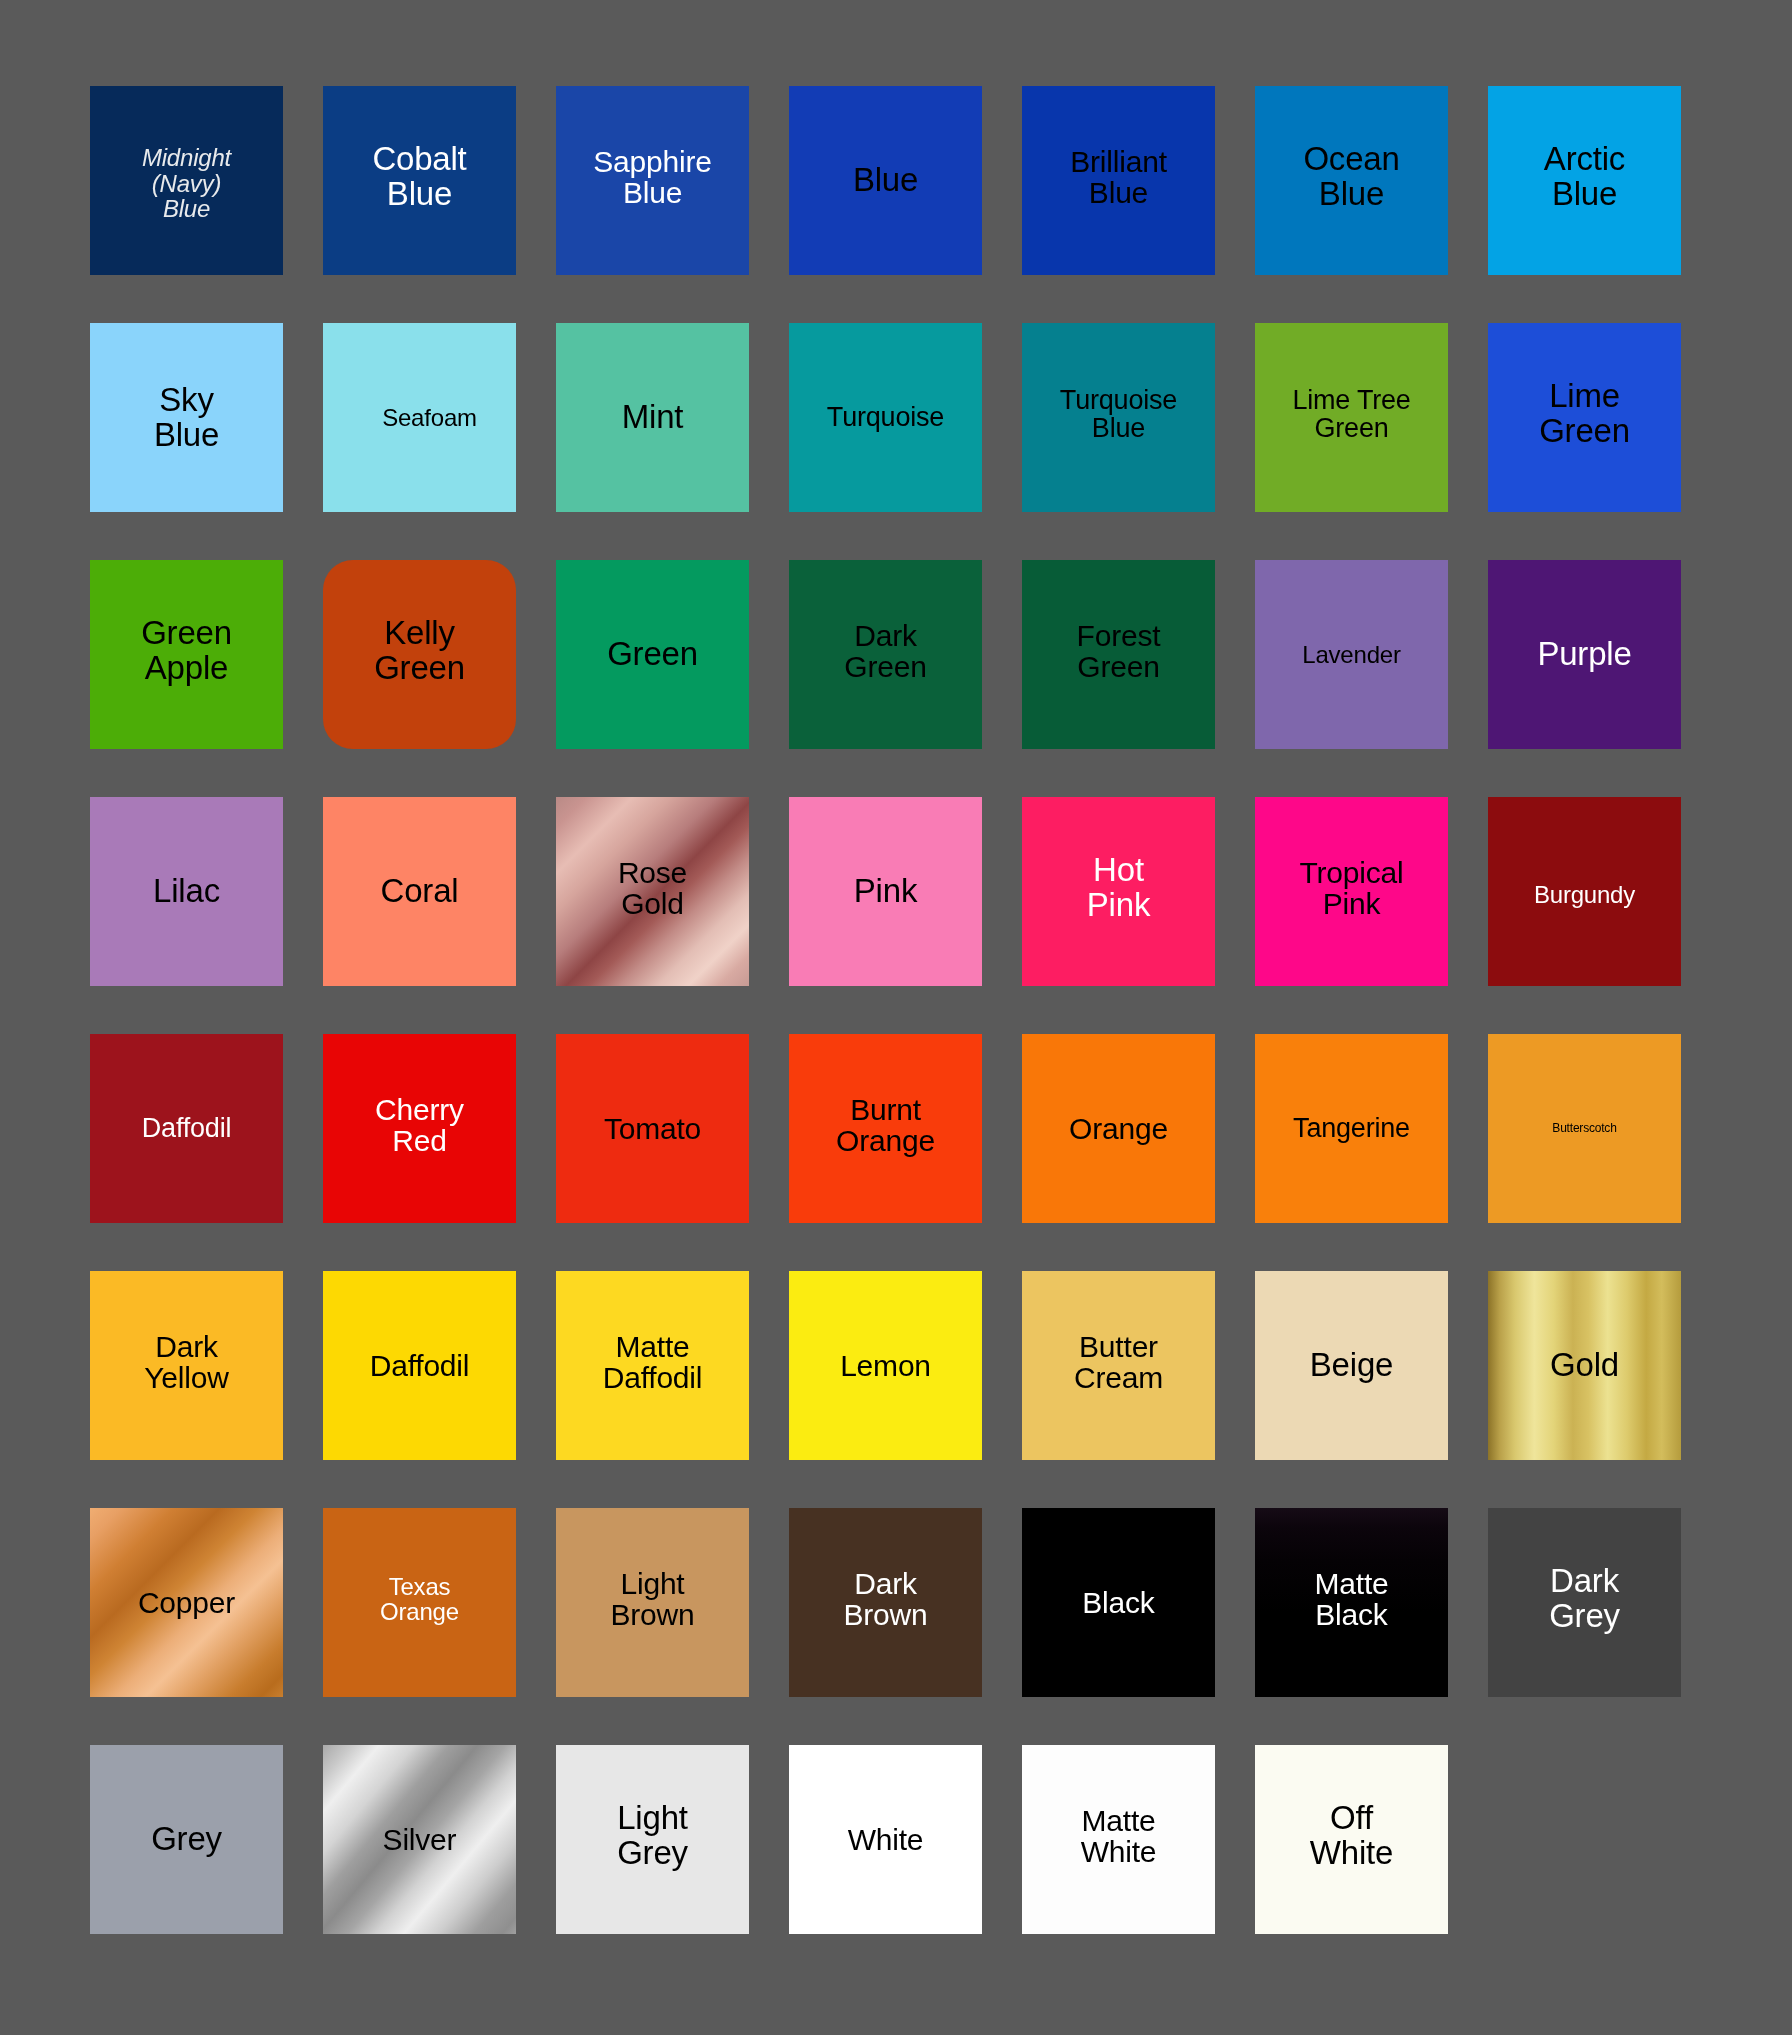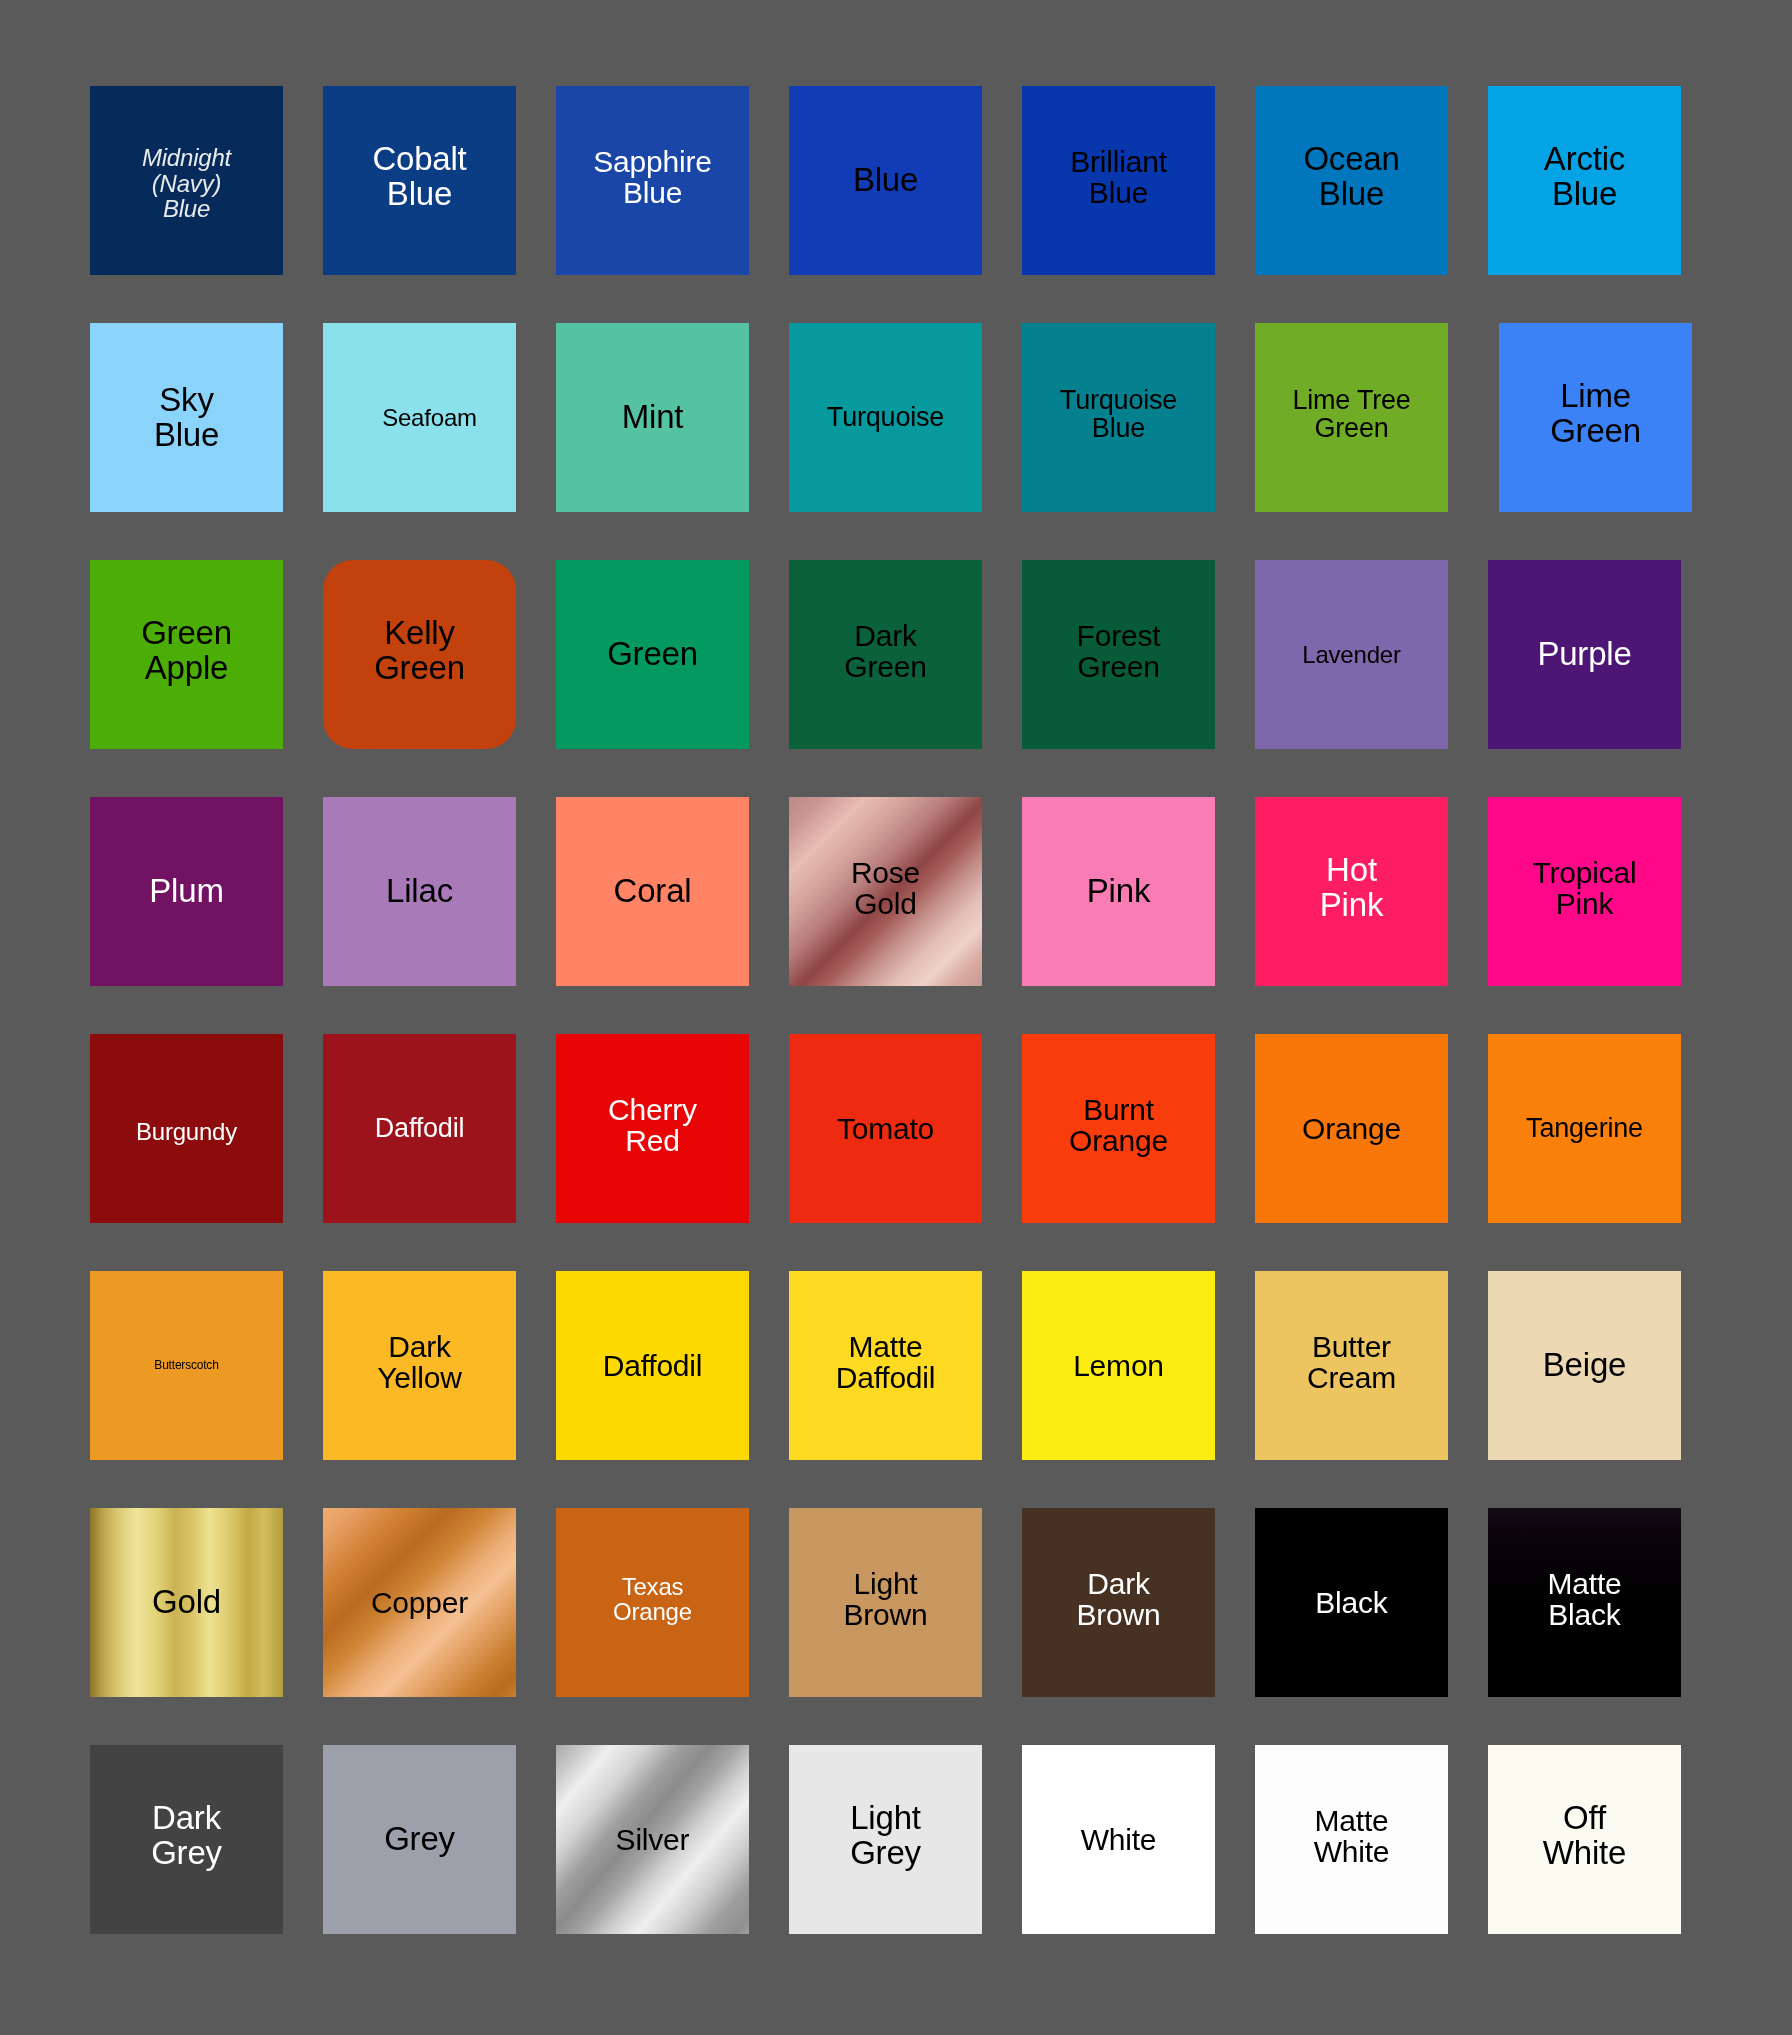--- a/index.html
+++ b/index.html
@@ -95,21 +95,21 @@
       <div class="lbl " style="color: rgb(0, 0, 0);">Turquoise</div>
     </div>
     <div class="swatch fs-md" style="background: rgb(5, 128, 143);">
       <div class="lbl nudge-up" style="color: rgb(0, 0, 0);">Turquoise
 Blue</div>
     </div>
     <div class="swatch fs-md" style="background: rgb(113, 172, 38);">
       <div class="lbl nudge-up" style="color: rgb(0, 0, 0);">Lime Tree
 Green</div>
     </div>
-    <div class="swatch fs-xl" style="background: #3b82f6; margin-left: 11px;">
+    <div class="swatch fs-xl" style="background: #1d4ed8;">
       <div class="lbl nudge-up" style="color: rgb(0, 0, 0);">Lime
 Green</div>
     </div>
     <div class="swatch fs-xl" style="background: rgb(76, 173, 7);">
       <div class="lbl nudge-up" style="color: rgb(0, 0, 0);">Green
 Apple</div>
     </div>
     <div class="swatch fs-xl" style="background: #c2410c; border-radius: 30px;">
       <div class="lbl nudge-up" style="color: rgb(0, 0, 0);">Kelly
 Green</div>
@@ -123,23 +123,20 @@
     </div>
     <div class="swatch fs-lg" style="background: rgb(7, 92, 55);">
       <div class="lbl nudge-up" style="color: rgb(0, 0, 0);">Forest
 Green</div>
     </div>
     <div class="swatch fs-sm" style="background: rgb(127, 103, 172);">
       <div class="lbl " style="color: rgb(0, 0, 0);">Lavender</div>
     </div>
     <div class="swatch fs-xl" style="background: rgb(78, 22, 116);">
       <div class="lbl " style="color: rgb(255, 255, 255);">Purple</div>
-    </div>
-    <div class="swatch fs-xl" style="background: rgb(114, 18, 99);">
-      <div class="lbl " style="color: rgb(255, 255, 255);">Plum</div>
     </div>
     <div class="swatch fs-xl" style="background: rgb(169, 122, 184);">
       <div class="lbl " style="color: rgb(0, 0, 0);">Lilac</div>
     </div>
     <div class="swatch fs-xl" style="background: rgb(254, 132, 101);">
       <div class="lbl " style="color: rgb(0, 0, 0);">Coral</div>
     </div>
     <div class="swatch fs-lg" style="background: linear-gradient(135deg, rgb(185, 138, 134) 0%, rgb(201, 148, 144) 8%, rgb(231, 189, 180) 20%, rgb(214, 165, 157) 30%, rgb(183, 125, 124) 42%, rgb(142, 69, 69) 52%, rgb(163, 90, 87) 58%, rgb(194, 139, 134) 66%, rgb(227, 190, 181) 76%, rgb(240, 210, 200) 84%, rgb(216, 170, 162) 92%, rgb(199, 154, 148) 100%);">
       <div class="lbl nudge-up" style="color: rgb(0, 0, 0);">Rose
 Gold</div>

